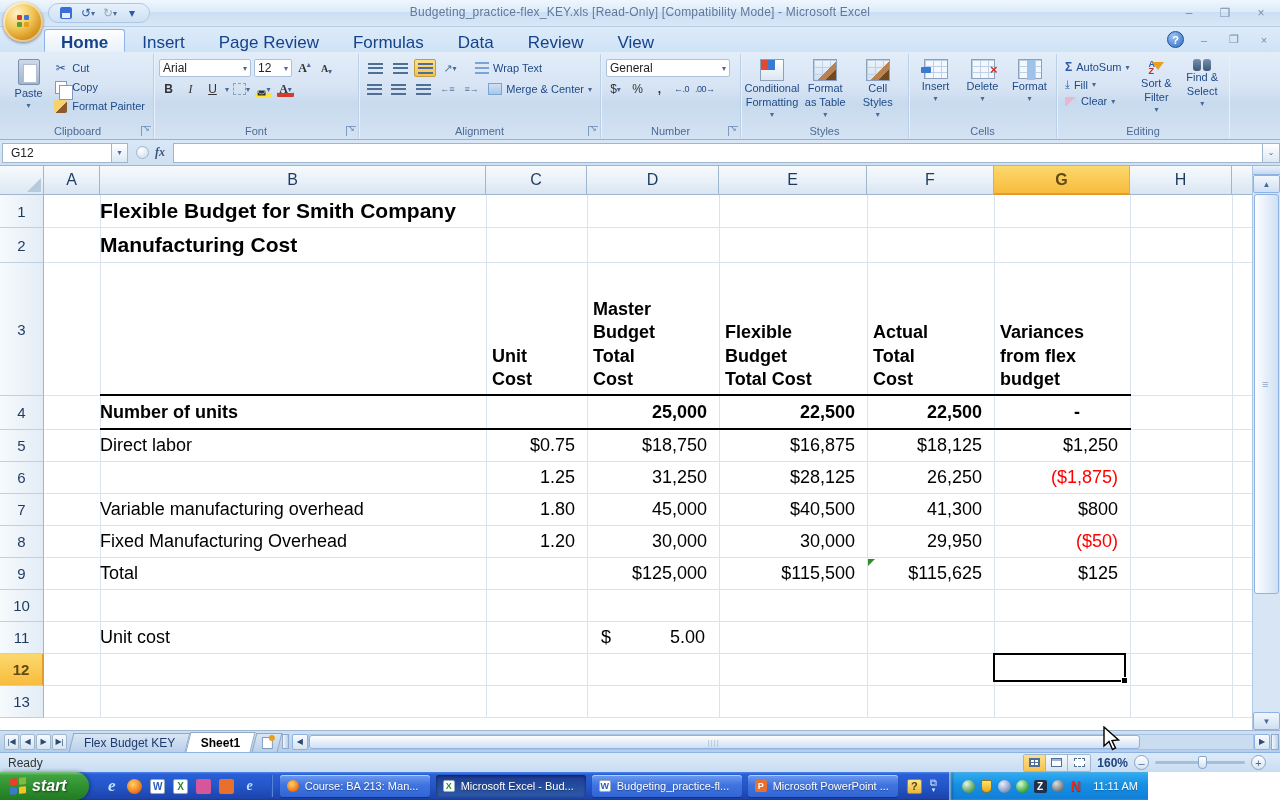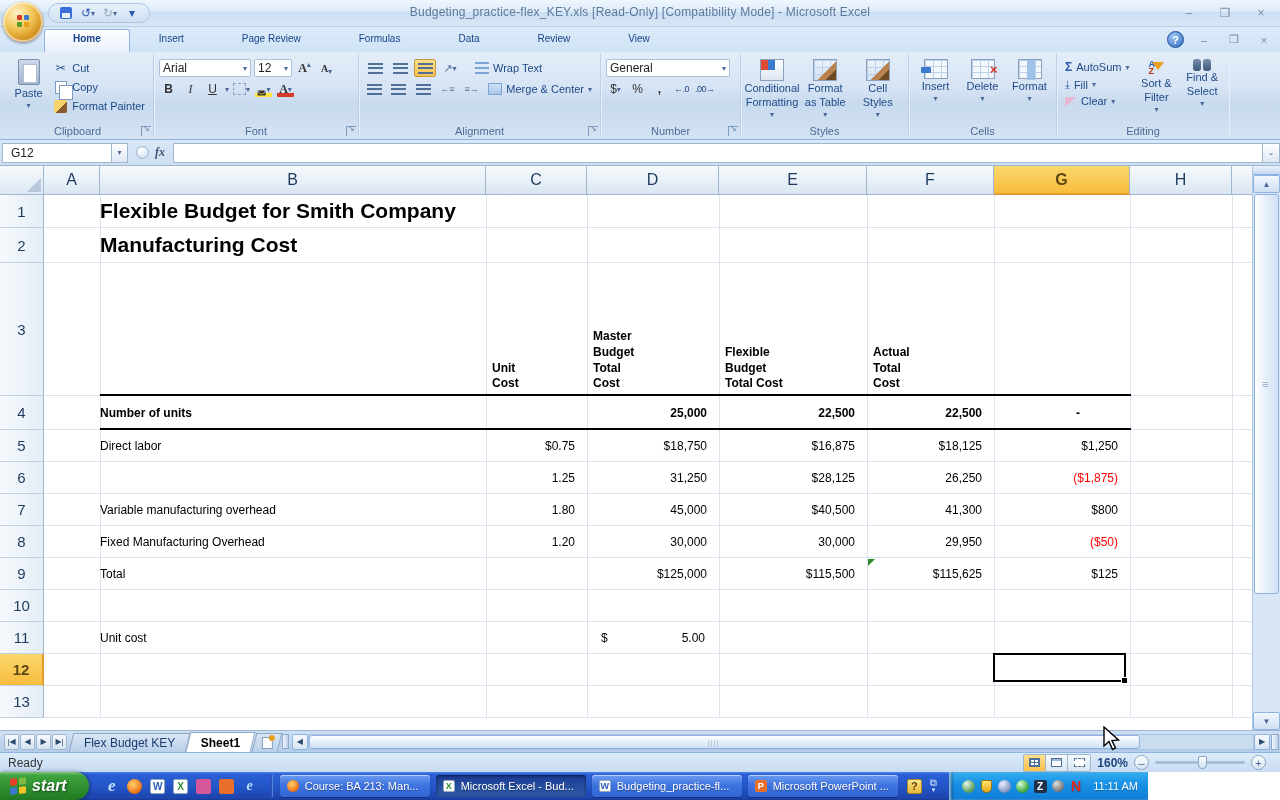--- a/index.html
+++ b/index.html
@@ -26,21 +26,21 @@
   .title-text { position:absolute; left:0; right:0; top:5px; text-align:center; font-size:12px;
     color:#60789a; letter-spacing:.2px; }
   .winbtns { position:absolute; right:6px; top:5px; display:flex; gap:10px; }
   .wbtn { width:26px; height:15px; display:flex; align-items:center; justify-content:center;
     font-size:12px; color:#7c8ea6; }
 
   
   .tabrow { position:absolute; left:0; top:27px; width:1280px; height:25px;
     background:linear-gradient(#dcebf9,#cfe3f6); }
   .rtabs { position:absolute; left:44px; top:2px; display:flex; height:23px; }
-  .rtab { padding:3px 28px 0; font-size:10px; color:#15428b; border-radius:3px 3px 0 0;
+  .rtab { padding:3px 16px 0; font-size:17px; color:#15428b; border-radius:3px 3px 0 0;
     border:1px solid transparent; }
   .rtab.active { background:linear-gradient(#fdfeff,#eaf1fa); border-color:#8db2e3; border-bottom-color:#e7eefc;
     font-weight:bold; }
   .tab-right { position:absolute; right:6px; top:4px; display:flex; align-items:center; gap:10px; }
   .helpbtn { width:17px; height:17px; border-radius:50%; background:radial-gradient(circle at 35% 30%,#9fc4f2,#2d6bc4);
     color:#fff; font-size:11px; font-weight:bold; display:flex; align-items:center; justify-content:center;
     border:1px solid #1d4f9b; }
   .wbtn2 { width:20px; height:14px; display:flex; align-items:center; justify-content:center;
     font-size:11px; color:#7c8ea6; }
 
@@ -165,21 +165,21 @@
   .rowbody { position:relative; flex:1; border-bottom:1px solid #dbe3ee; background:
     linear-gradient(#dbe3ee,#dbe3ee) 56px 0/1px 100% no-repeat,
     linear-gradient(#dbe3ee,#dbe3ee) 442px 0/1px 100% no-repeat,
     linear-gradient(#dbe3ee,#dbe3ee) 543px 0/1px 100% no-repeat,
     linear-gradient(#dbe3ee,#dbe3ee) 675px 0/1px 100% no-repeat,
     linear-gradient(#dbe3ee,#dbe3ee) 823px 0/1px 100% no-repeat,
     linear-gradient(#dbe3ee,#dbe3ee) 950px 0/1px 100% no-repeat,
     linear-gradient(#dbe3ee,#dbe3ee) 1086px 0/1px 100% no-repeat,
     linear-gradient(#dbe3ee,#dbe3ee) 1188px 0/1px 100% no-repeat;
   }
-  .c { position:absolute; top:0; bottom:0; display:flex; align-items:center; font-size:12px; color:#000; }
+  .c { position:absolute; top:0; bottom:0; display:flex; align-items:center; font-size:18px; color:#000; }
   .cB{left:56px;width:386px;}
   .cC{left:442px;width:101px}.cD{left:543px;width:132px}.cE{left:675px;width:148px}
   .cF{left:823px;width:127px}.cG{left:950px;width:136px}
   .num{justify-content:flex-end;padding-right:12px}
   .bold{font-weight:bold}
   .red{color:#f00}
   .titletext { font-size:21px; font-weight:bold; white-space:nowrap; overflow:visible; }
   .hdrcell { align-items:flex-end; padding:0 0 3px 6px; font-weight:bold; white-space:pre-line; line-height:1.31; }
   .thickline { position:absolute; left:56px; width:1031px; bottom:-1px; height:2px; background:#000; }
   .tri::before { content:""; position:absolute; left:1px; top:1px; border-top:7px solid #2e8b2e; border-right:7px solid transparent; }
@@ -597,20 +597,23 @@
         <div class="c cD hdrcell">Master
 Budget
 Total
 Cost</div>
         <div class="c cE hdrcell">Flexible
 Budget
 Total Cost</div>
         <div class="c cF hdrcell">Actual
 Total
 Cost</div>
+        <div class="c cG hdrcell">Variances
+from flex
+budget</div>
         <div class="thickline"></div>
       </div>
     </div>
     <div class="row h34">
       <div class="rh">4</div>
       <div class="rowbody">
         <div class="c cB bold">Number of units</div>
         <div class="c cD num bold">25,000</div>
         <div class="c cE num bold">22,500</div>
         <div class="c cF num bold">22,500</div>

